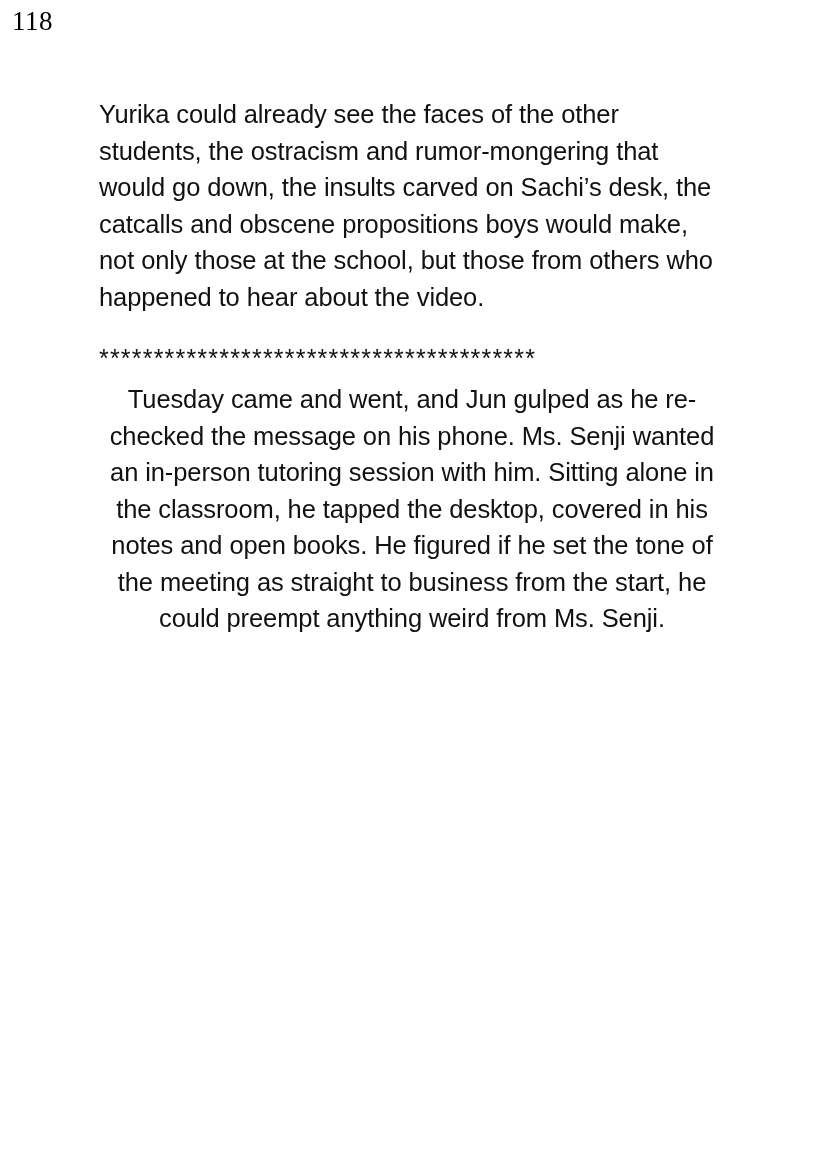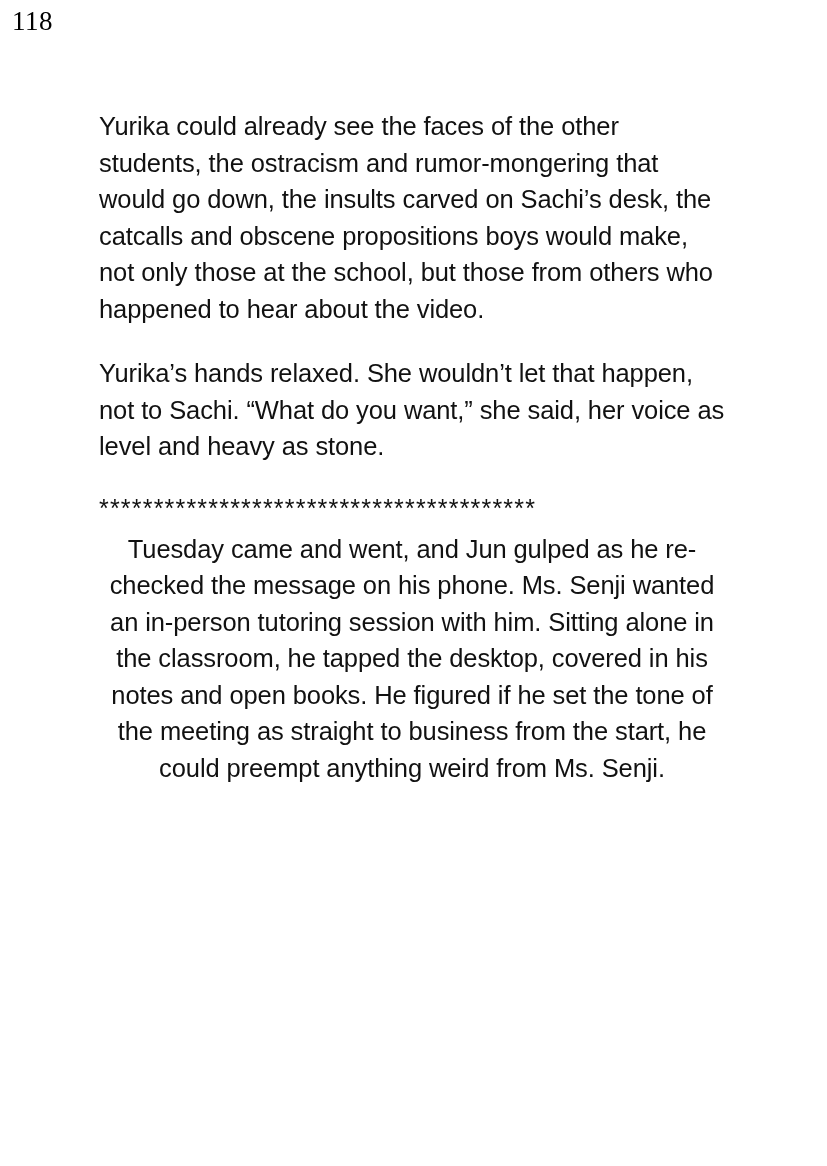--- a/index.html
+++ b/index.html
@@ -35,21 +35,21 @@
     position: absolute;
     top: 92px;
     left: 99px;
     width: 626px;
   }
   .para {
     font-family: "Liberation Sans", sans-serif;
     font-size: 25.5px;
     line-height: 36.5px;
     color: #111111;
-    margin: 16px 0 28px 0;
+    margin: 4px 0 28px 0;
     text-align: left;
     letter-spacing: -0.1px;
   }
   .divider {
     font-family: "Liberation Sans", sans-serif;
     font-size: 25px;
     line-height: 30px;
     letter-spacing: 1.2px;
     color: #111111;
     margin: 0 0 8px 0;
@@ -65,21 +65,20 @@
 <body>
 
 <div class="page">
 
   <div class="page-number">118</div>
 
   <div class="body-column">
 
     <p class="para">Yurika could already see the faces of the other students, the ostracism and rumor-mongering that would go down, the insults carved on Sachi’s desk, the catcalls and obscene propositions boys would make, not only those at the school, but those from others who happened to hear about the video.</p>
 
-    <p class="para">Yurika’s hands relaxed. She wouldn’t let that happen, not to Sachi. “What do you want,” she said, her voice as level and heavy as stone.</p>
 
 
     <div class="divider">****************************************</div>
 
     <p class="para after-divider">Tuesday came and went, and Jun gulped as he re-checked the message on his phone. Ms. Senji wanted an in-person tutoring session with him. Sitting alone in the classroom, he tapped the desktop, covered in his notes and open books. He figured if he set the tone of the meeting as straight to business from the start, he could preempt anything weird from Ms. Senji.</p>
 
   </div>
 </div>
 
 </body></html>

